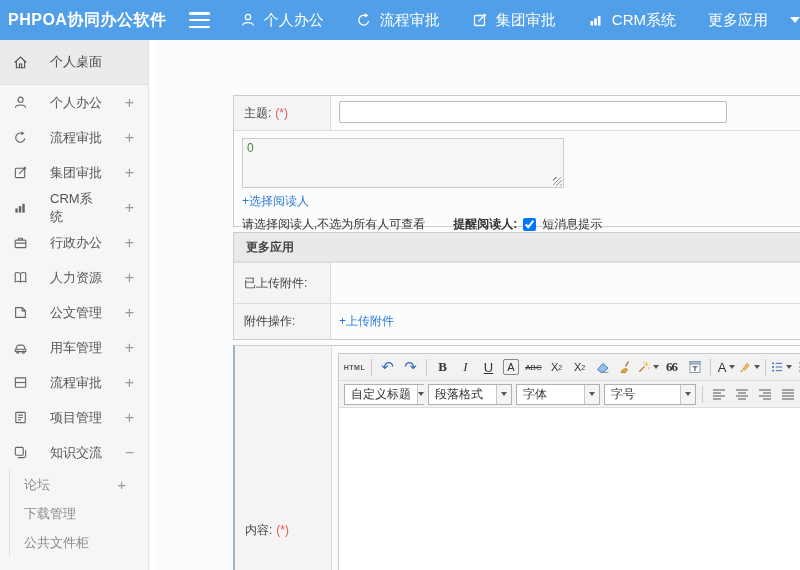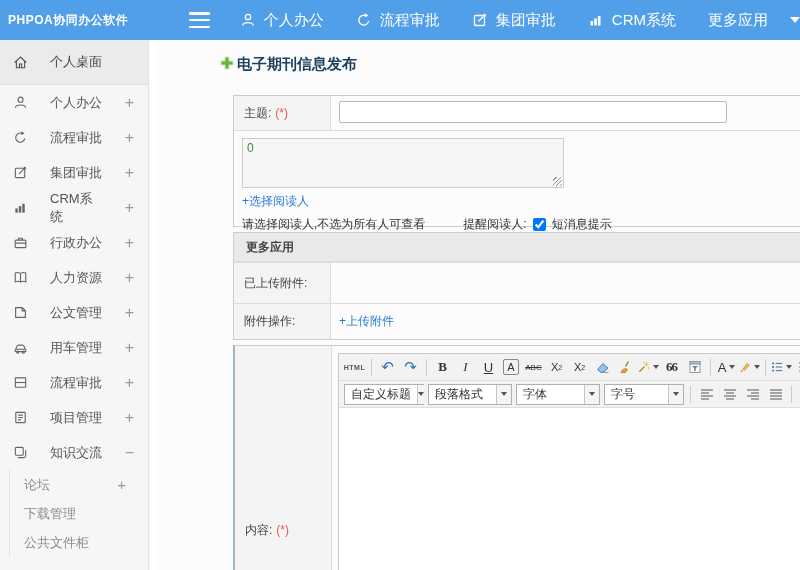--- a/index.html
+++ b/index.html
@@ -3,21 +3,21 @@
 <meta charset="utf-8">
 <style>
   * { margin:0; padding:0; box-sizing:border-box; }
   html,body { width:800px; height:570px; }
   body { font-family:"Liberation Sans", sans-serif; background:#fff; }
   #app { position:relative; width:800px; height:570px; overflow:hidden; background:#fcfcfc; }
 
   
   .topbar { position:absolute; top:0; left:0; width:800px; height:40px; background:#519fe8;
             display:flex; align-items:center; color:#fff; }
-  .app-title { font-size:12px; font-weight:bold; padding-left:8px; width:196px; letter-spacing:0.5px; }
+  .app-title { font-size:16px; font-weight:bold; padding-left:8px; width:196px; letter-spacing:0.5px; }
   .hamburger { width:22px; height:16px; display:flex; flex-direction:column; justify-content:space-between; cursor:pointer; }
   .hamburger span { display:block; height:2.5px; background:#fff; border-radius:1px; }
   .topnav { display:flex; align-items:center; margin-left:30px; gap:32px; }
   .nav-item { display:flex; align-items:center; gap:8px; font-size:15px; color:#fff; cursor:pointer; white-space:nowrap; }
   .nav-item svg { display:block; }
   .caret-down { width:0; height:0; border-left:5px solid transparent; border-right:5px solid transparent;
                 border-top:6px solid #fff; margin-left:14px; }
 
   
   .sidebar { position:absolute; top:40px; left:0; width:149px; height:530px; background:#f6f6f6;
@@ -54,21 +54,21 @@
   .row-readers { height:96px; }
   .readers-box { position:relative; margin:7px 0 0 8px; width:322px; }
   .readers-textarea { width:322px; height:50px; border:1px solid #ccc; background:#f6f6f6;
                       font-size:12px; color:#3c8a3c; padding:2px 4px; resize:none;
                       font-family:"Liberation Sans", sans-serif; }
   .resize-corner { position:absolute; right:2px; bottom:5px; width:9px; height:9px;
                    background:repeating-linear-gradient(135deg, transparent 0 2px, #999 2px 3px); pointer-events:none; }
   .link { color:#2a7cd5; cursor:pointer; text-decoration:none; font-size:12px; }
   .readers-link-row { margin:2px 0 0 8px; }
   .readers-hint-row { margin:6px 0 0 8px; display:flex; align-items:center; gap:6px; color:#333; }
-  .remind-label { font-weight:normal; margin-left:32px; }
+  .remind-label { font-weight:bold; margin-left:22px; }
   .sms-check { width:13px; height:13px; }
 
   .gap5 { height:5px; }
   .fsection { height:29px; background:#e9e9e9; display:flex; align-items:center; padding-left:12px;
               font-size:12px; font-weight:bold; color:#444; border-bottom:1px solid #ddd; }
   .row-uploaded { height:41px; }
   .row-attachop { height:36px; }
   .attach-link-row { display:flex; align-items:center; height:100%; padding-left:8px; }
 
   .content-table { border-left:2px solid #9db8cc; height:370px; }
@@ -95,21 +95,21 @@
   .b-quote { font-weight:bold; letter-spacing:-1px; font-family:"Liberation Serif", serif; }
   .tbtn .mini-caret { width:0; height:0; border-left:3px solid transparent; border-right:3px solid transparent;
                       border-top:4px solid #555; margin-left:3px; }
   .tselect { height:21px; background:#fff; border:1px solid #b0b0b0; display:flex; align-items:center;
              margin:0 2px; cursor:pointer; flex-shrink:0; }
   .tselect .lbl { padding:0 6px; font-size:12px; color:#333; flex:1; white-space:nowrap; }
   .tselect .carbox { width:15px; height:100%; border-left:1px solid #c4c4c4; display:flex;
                      align-items:center; justify-content:center; background:#f4f4f4; }
   .carbox .mini-caret { width:0; height:0; border-left:3.5px solid transparent; border-right:3.5px solid transparent;
                         border-top:4px solid #555; }
-  .w80{width:80px;} .w84{width:84px;} .w72{width:80px;}
+  .w80{width:80px;} .w84{width:84px;} .w72{width:92px;}
   .edit-area { height:200px; background:#fff; }
 </style>
 </head>
 <body>
 
 <div id="app">
 
   <header class="topbar">
     <div class="app-title">PHPOA协同办公软件</div>
     <div class="hamburger">
@@ -294,28 +294,20 @@
       </div>
       <div class="sub-item">
         <span>公共文件柜</span>
         <span class="mark"></span>
       </div>
     </div>
   </aside>
   <div class="scroll-strip"></div>
 
   <main class="content">
-    <div class="page-title-row">
-      <span>
-        <svg width="14" height="14" viewBox="0 0 14 14">
-            <path d="M5 1 H9 V5 H13 V9 H9 V13 H5 V9 H1 V5 H5 Z" fill="#6ab43c" stroke="#cfe8ba" stroke-width="1"></path>
-          </svg>
-      </span>
-      <span class="page-title">电子期刊信息发布</span>
-    </div>
 
     <div class="form">
 
       <div class="ftable">
         <div class="frow row-subject">
           <div class="flabel">
             <span>主题:</span>
             <span class="req">(*)</span>
           </div>
           <div class="fcontent">

